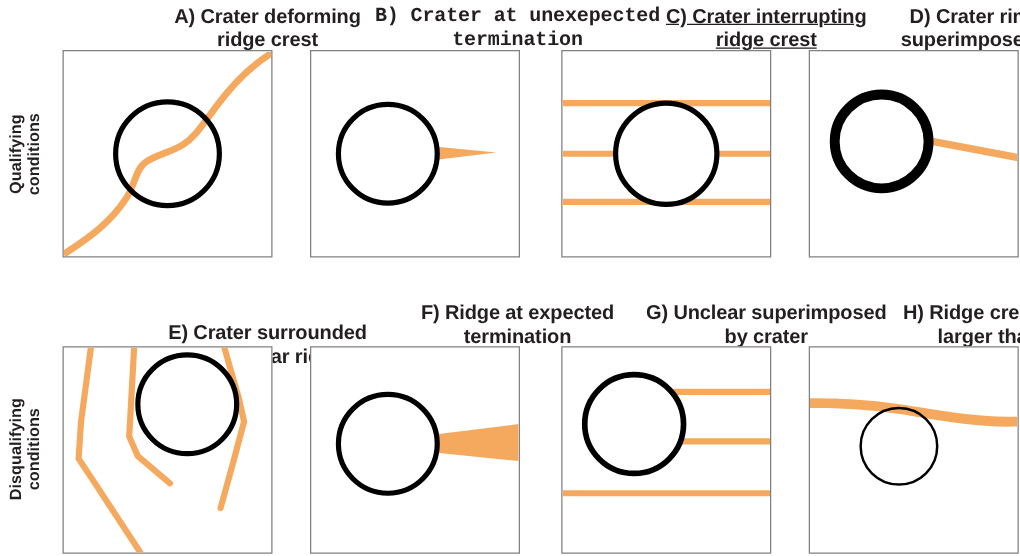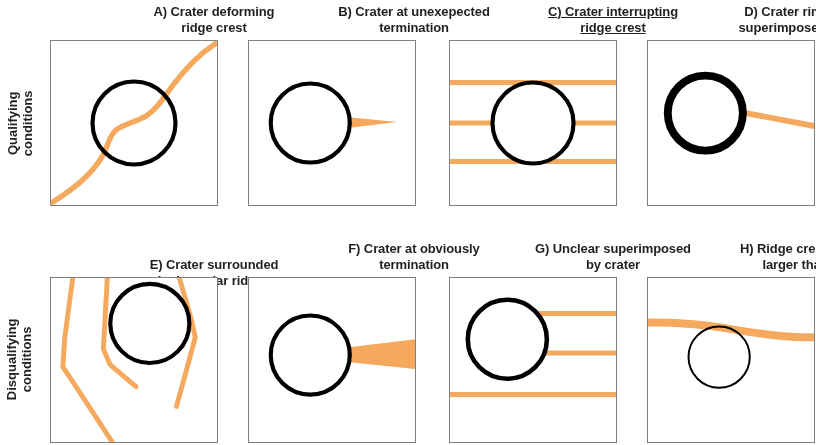--- a/index.html
+++ b/index.html
@@ -42,21 +42,21 @@
   .row-label .rot .l2 { display: block; }
 
   #label-qualifying { top: 38px; height: 170px; }
   #label-disqualifying { top: 275px; height: 168px; }
 
   
   .panel {
     position: absolute;
   }
   .panel-title {
-    font-size: 13px;
+    font-size: 16px;
     font-weight: 700;
     color: #231f20;
     text-align: center;
     line-height: 1.2;
     letter-spacing: -0.1px;
     white-space: pre-line;
   }
   .panel-box {
     position: absolute;
     border: 1.4px solid #808080;
@@ -96,21 +96,21 @@
   <div class="panel-box" style="left:50px;top:40px;width:168px;height:166px;">
     <svg viewBox="0 0 168 166" preserveAspectRatio="none">
       <path d="M 2 163 C 22 150, 38 138, 50 120 C 58 108, 58 96, 66 90
                C 74 84, 86 82, 96 76 C 106 70, 112 60, 124 44
                C 136 28, 152 12, 166 3" fill="none" stroke="#F5A95E" stroke-width="5.5" stroke-linecap="round"></path>
       <circle cx="84" cy="83" r="42" fill="#ffffff" fill-opacity="0" stroke="#000000" stroke-width="4.2"></circle>
     </svg>
   </div>
 
   <div class="panel" style="left:414px;top:4px;width:0;">
-    <div class="panel-title" style="position:absolute;left:-175px;top:0;width:350px;">B) Crater at unexepected
+    <div class="panel-title" style="position:absolute;left:-175px;top:0;width:350px;font-family:Liberation Mono, monospace;">B) Crater at unexepected
 termination</div>
   </div>
   <div class="panel-box" style="left:248px;top:40px;width:168px;height:166px;">
     <svg viewBox="0 0 168 166" preserveAspectRatio="none">
       <path d="M 68 74 L 150 82 L 68 92 Z" fill="#F5A95E" stroke="none"></path>
       <circle cx="62" cy="83" r="40" fill="#ffffff" stroke="#000000" stroke-width="4.2"></circle>
     </svg>
   </div>
 
   <div class="panel" style="left:613px;top:4px;width:0;">
@@ -144,21 +144,21 @@
   <div class="panel-box" style="left:50px;top:277px;width:168px;height:166px;">
     <svg viewBox="0 0 168 166" preserveAspectRatio="none">
       <path d="M 22 0 L 14 60 L 12 90 L 24 108 L 62 166" fill="none" stroke="#F5A95E" stroke-width="5" stroke-linecap="round" stroke-linejoin="round"></path>
       <path d="M 57 0 L 53 72 L 60 88 L 86 110" fill="none" stroke="#F5A95E" stroke-width="5" stroke-linecap="round" stroke-linejoin="round"></path>
       <path d="M 130 0 L 142 42 L 146 60 L 138 90 L 127 130" fill="none" stroke="#F5A95E" stroke-width="5" stroke-linecap="round" stroke-linejoin="round"></path>
       <circle cx="100" cy="46" r="40" fill="#ffffff" stroke="#000000" stroke-width="4.2"></circle>
     </svg>
   </div>
 
   <div class="panel" style="left:414px;top:241px;width:0;">
-    <div class="panel-title" style="position:absolute;left:-170px;top:0;width:340px;">F) Crater at obviously
+    <div class="panel-title" style="position:absolute;left:-170px;top:0;width:340px;">F) Ridge at expected
 termination</div>
   </div>
   <div class="panel-box" style="left:248px;top:277px;width:168px;height:166px;">
     <svg viewBox="0 0 168 166" preserveAspectRatio="none">
       <path d="M 70 74 L 168 62 L 168 92 L 70 82 Z" fill="#F5A95E" stroke="none"></path>
       <circle cx="62" cy="78" r="40" fill="#ffffff" stroke="#000000" stroke-width="4.2"></circle>
     </svg>
   </div>
 
   <div class="panel" style="left:613px;top:241px;width:0;">

